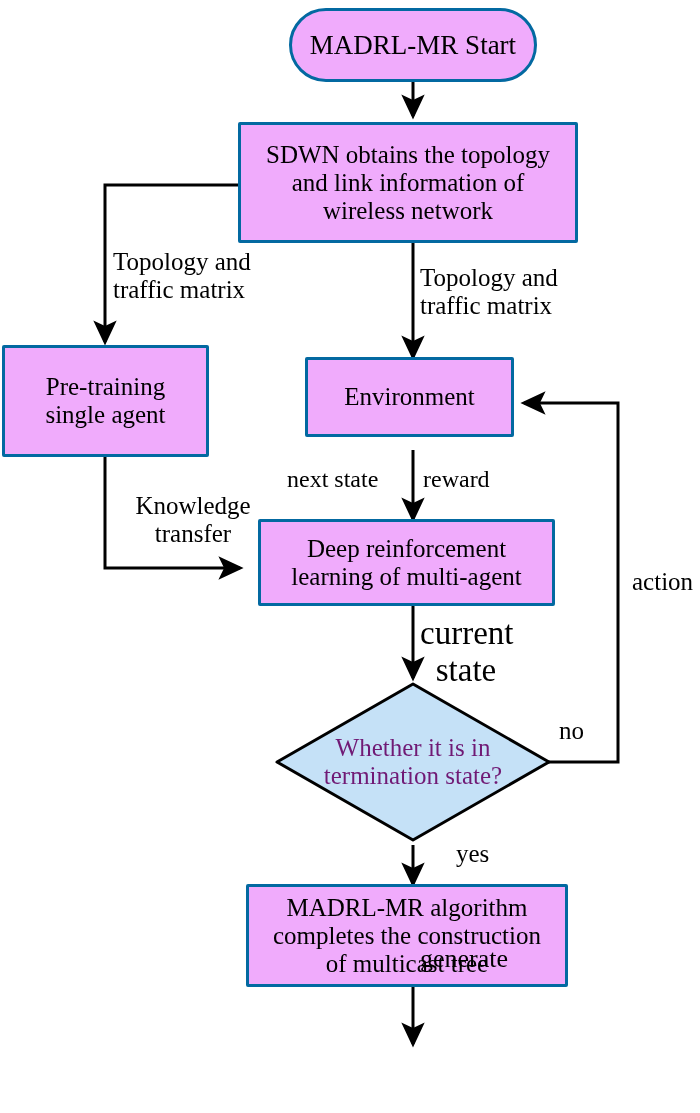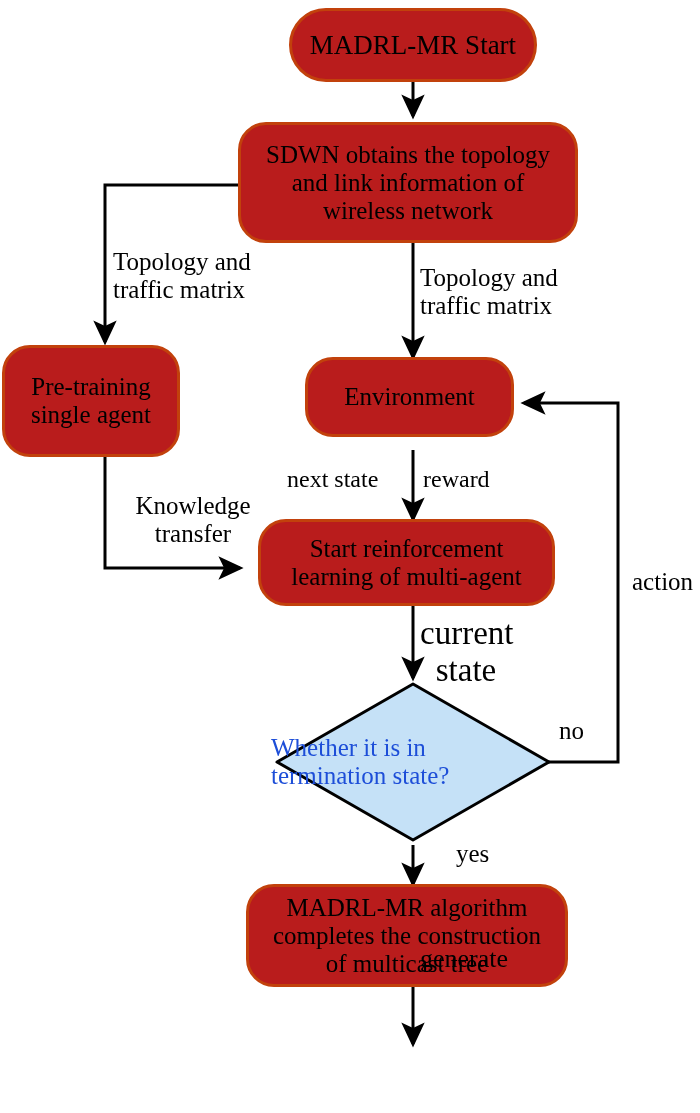--- a/index.html
+++ b/index.html
@@ -18,51 +18,51 @@
   svg.edges {
     position: absolute;
     left: 0;
     top: 0;
     width: 700px;
     height: 1113px;
   }
   .node {
     position: absolute;
     box-sizing: border-box;
-    background: #b91c1c;
-    border: 3px solid #c2410c;
+    background: #f0abfc;
+    border: 3px solid #0369a1;
     display: flex;
     align-items: center;
     justify-content: center;
     text-align: center;
     color: #000000;
     z-index: 2;
   }
   .node .label {
     line-height: 1.12;
     white-space: pre-line;
     padding: 0 4px;
   }
   .pill { border-radius: 40px; }
-  .rrect { border-radius: 28px; font-family: Liberation Serif, serif; }
+  .rrect { border-radius: 2px; font-family: Liberation Serif, serif; }
   .diamond-wrap {
     position: absolute;
     z-index: 2;
     display: flex;
     align-items: center;
     justify-content: center;
   }
   .diamond-wrap svg { position: absolute; left: 0; top: 0; }
   .diamond-wrap .label {
     position: relative;
     z-index: 3;
-    text-align: left;
+    text-align: center;
     line-height: 1.12;
     white-space: pre-line;
-    color: #1d4ed8;
+    color: #701a75;
   }
   .edge-label {
     position: absolute;
     color: #000000;
     line-height: 1.12;
     white-space: pre-line;
     z-index: 3;
   }
   .el-left { text-align: left; }
   .el-center { text-align: center; }
@@ -94,31 +94,31 @@
   <div class="node pill" style="left:289px; top:8px; width:248px; height:74px; font-size:27px;">
     <span class="label">MADRL-MR Start</span>
   </div>
 
   <div class="node rrect" style="left:238px; top:122px; width:340px; height:121px; font-size:25px;">
     <span class="label">SDWN obtains the topology
 and link information of
 wireless network</span>
   </div>
 
-  <div class="node rrect" style="left:2px; top:345px; width:178px; height:112px; font-size:25px;">
+  <div class="node rrect" style="left:2px; top:345px; width:207px; height:112px; font-size:25px;">
     <span class="label">Pre-training
 single agent</span>
   </div>
 
   <div class="node rrect" style="left:305px; top:357px; width:209px; height:80px; font-size:25px;">
     <span class="label">Environment</span>
   </div>
 
   <div class="node rrect" style="left:258px; top:519px; width:297px; height:87px; font-size:25px;">
-    <span class="label">Start reinforcement
+    <span class="label">Deep reinforcement
 learning of multi-agent</span>
   </div>
 
   <div class="diamond-wrap" style="left:271px; top:678px; width:284px; height:168px;">
     <svg width="284" height="168" viewBox="0 0 284 168" xmlns="http://www.w3.org/2000/svg">
       <path d="M142,6 L278,84 L142,162 L6,84 Z" fill="#c5e1f7" stroke="#000000" stroke-width="3" stroke-linejoin="round"></path>
     </svg>
     <span class="label" style="font-size:25px; width:300px;">Whether it is in
 termination state?</span>
   </div>

